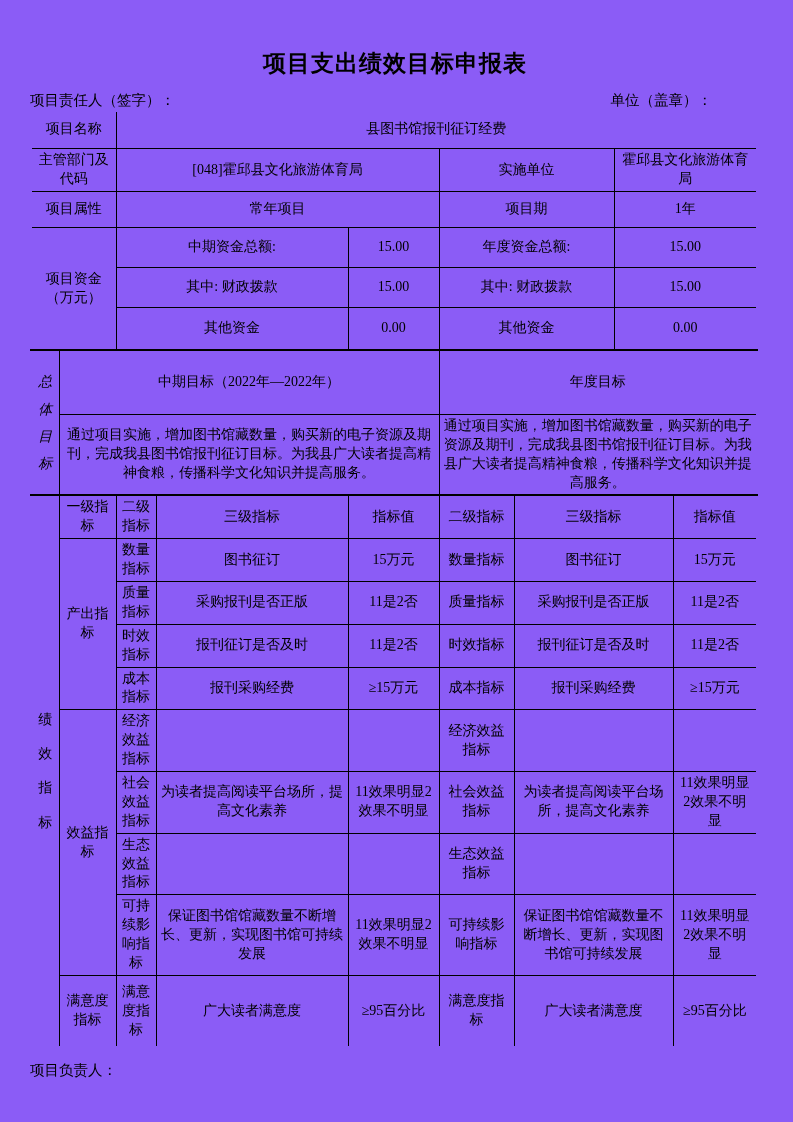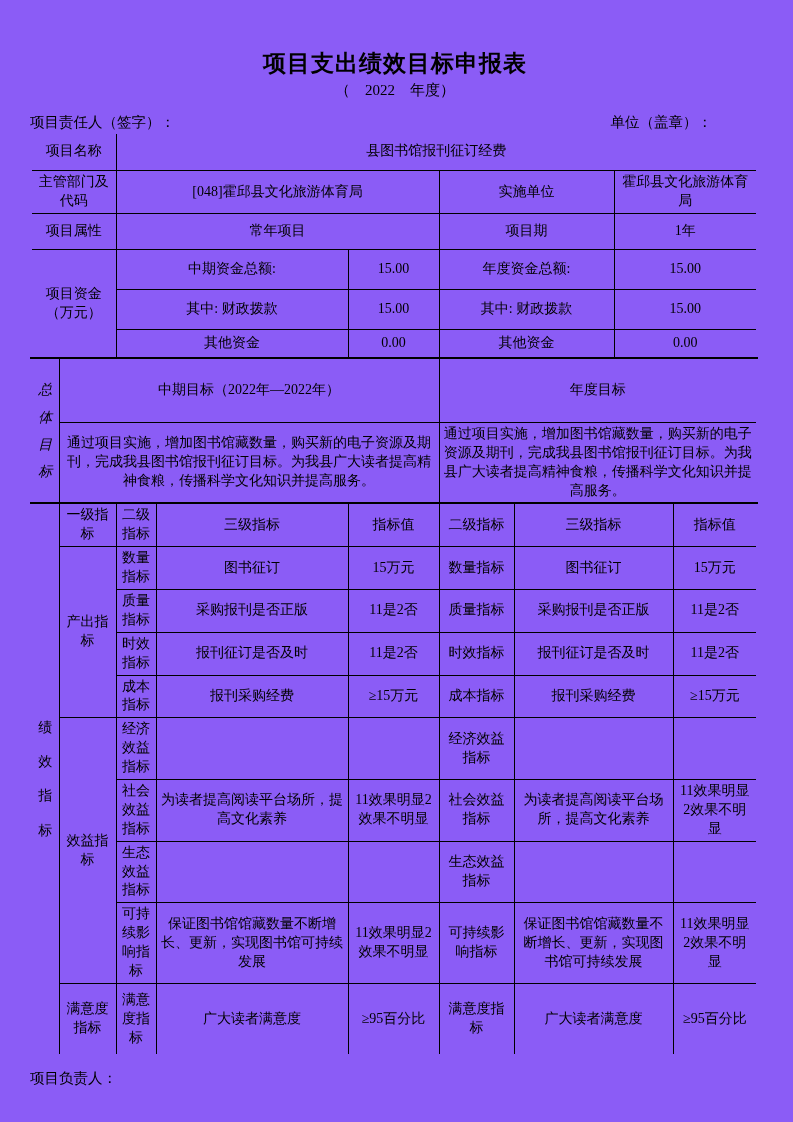--- a/index.html
+++ b/index.html
@@ -88,21 +88,20 @@
   }
   
   tr.sect td { border-top-width: 2px; }
 </style>
 </head>
 <body>
 
 <div class="page">
 
   <div class="doc-title">项目支出绩效目标申报表</div>
-  <div class="doc-subtitle">（　2022　年度）</div>
 
   <div class="sig-row">
     <span>项目责任人（签字）：</span>
     <span class="seal">单位（盖章）：</span>
   </div>
 
   <table class="form">
     <colgroup>
       <col style="width:28px">
         <col style="width:57px">
@@ -141,21 +140,21 @@
       <td class="money">15.00</td>
       <td colspan="2" class="lab-left">年度资金总额:</td>
       <td colspan="2" class="money">15.00</td>
     </tr>
     <tr style="height:40px">
       <td colspan="2" class="lab-indent">其中: 财政拨款</td>
       <td class="money">15.00</td>
       <td colspan="2">其中: 财政拨款</td>
       <td colspan="2" class="money">15.00</td>
     </tr>
-    <tr style="height:29px">
+    <tr style="height:43px">
       <td colspan="2">其他资金</td>
       <td class="money">0.00</td>
       <td colspan="2">其他资金</td>
       <td colspan="2" class="money">0.00</td>
     </tr>
 
     <tr class="sect" style="height:64px">
       <td rowspan="2" class="vcell goal">总体目标</td>
       <td colspan="4">中期目标（2022年—2022年）</td>
       <td colspan="4">年度目标</td>

